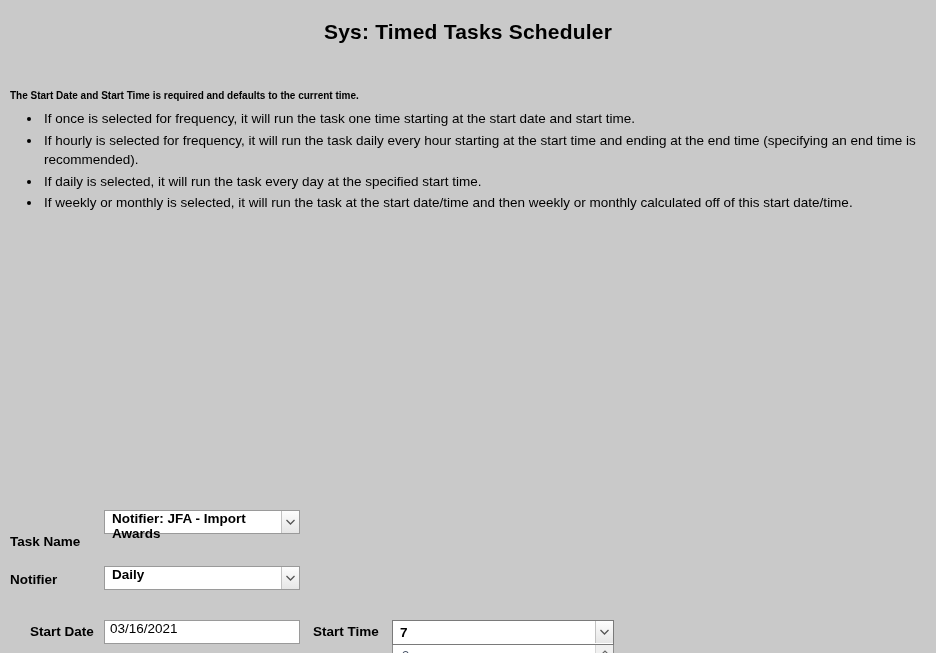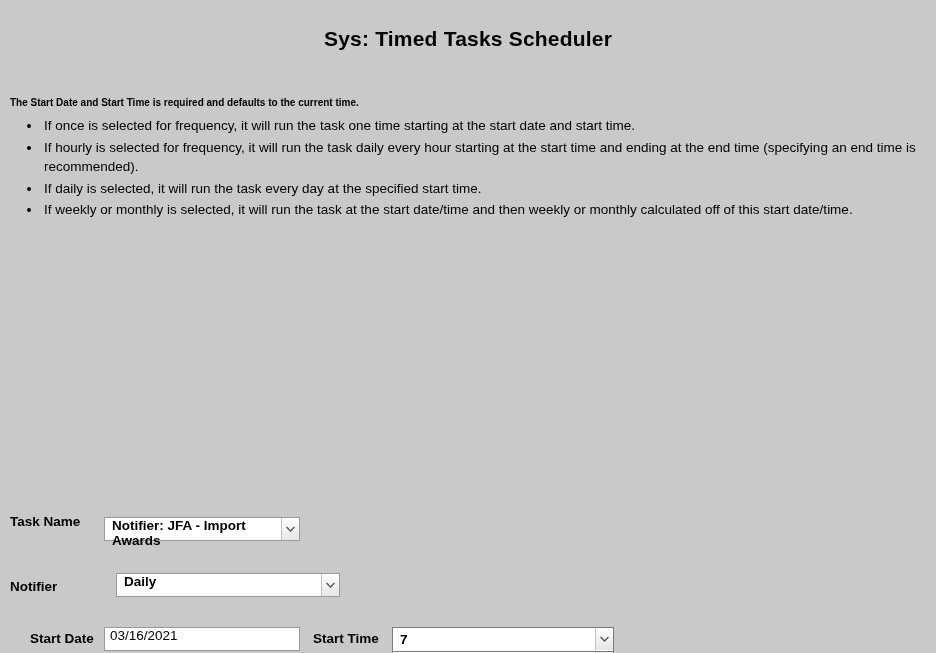--- a/index.html
+++ b/index.html
@@ -13,22 +13,22 @@
     font-family: "Liberation Sans", sans-serif;
     font-size: 13px;
     color: #000;
     overflow: hidden;
     position: relative;
   }
   .page-title {
     text-align: center;
     font-size: 21px;
     font-weight: bold;
-    margin: 15px;
-    padding-top: 12px;
+    margin: 0;
+    padding-top: 20px;
     letter-spacing: 0.2px;
   }
   .intro {
     font-weight: bold;
     font-size: 10px;
     margin: 46px 16px 0 10px;
   }
   ul.rules {
     margin: 8px 0 0 0;
     padding-left: 42px;
@@ -71,24 +71,24 @@
     width: 17px;
     height: 22px;
     background: linear-gradient(#fdfdfd, #e6e6e6);
     border-left: 1px solid #c2c2c2;
     display: flex;
     align-items: center;
     justify-content: center;
     flex: 0 0 auto;
   }
   .arrow-btn svg { display: block; }
-  #lbl-task   { left: 10px;  top: 260px; }
+  #lbl-task   { left: 10px;  top: 287px; }
   #fld-task   { left: 104px; top: 263px; width: 196px; }
   #lbl-freq   { left: 10px;  top: 325px; }
-  #fld-freq   { left: 116px; top: 319px; width: 224px; }
+  #fld-freq   { left: 104px; top: 319px; width: 196px; }
   #lbl-sdate  { left: 10px;  top: 377px; margin-left: 20px; }
   #fld-sdate  { left: 104px; top: 373px; width: 196px; }
   #lbl-stime  { left: 313px; top: 377px; }
 
   
   .dropdown-wrap {
     position: absolute;
     left: 392px;
     top: 373px;
     width: 222px;

